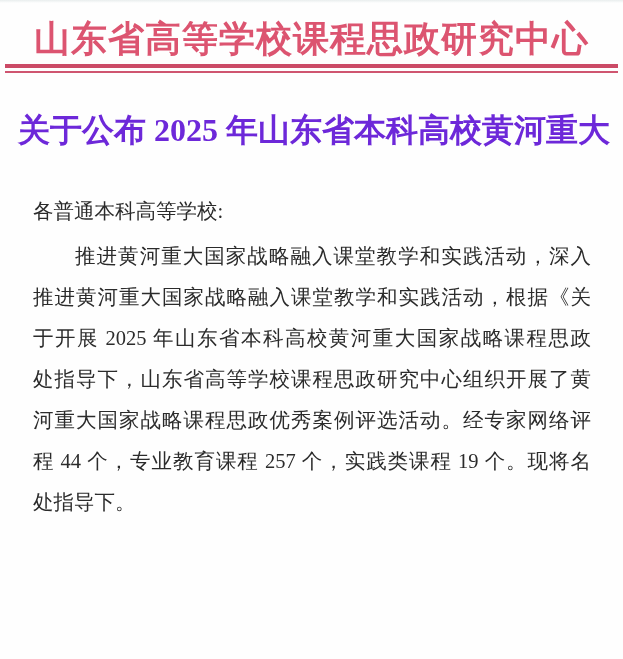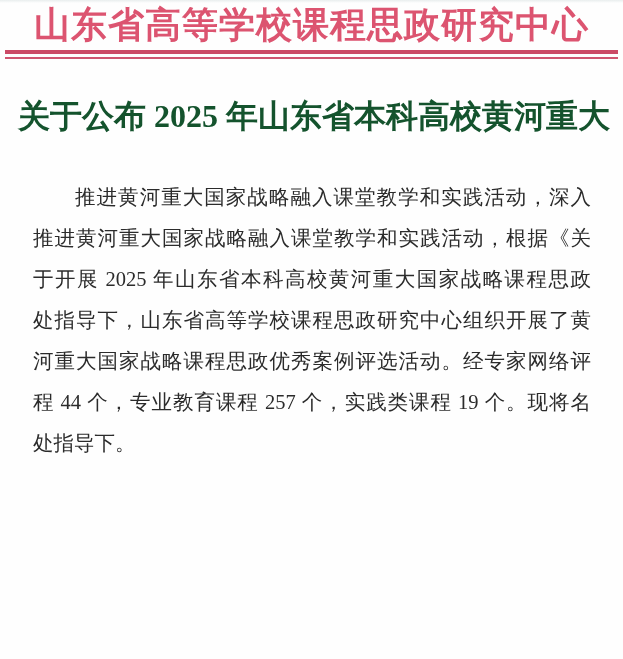--- a/index.html
+++ b/index.html
@@ -12,21 +12,21 @@
     overflow: hidden;
     font-family: "Liberation Serif", "DejaVu Serif", serif;
   }
   .scan-artifact-top {
     position: absolute;
     top: 0; left: 0; right: 0;
     height: 3px;
     background: linear-gradient(to bottom, #e9eeee, rgba(255,255,255,0));
   }
   
-  .masthead { padding-top: 2px; }
+  .masthead { padding-top: 16px; }
   .org-name {
     margin: 0;
     text-align: center;
     font-size: 36px;
     line-height: 46px;
     font-weight: bold;
     color: #dc5470;
     letter-spacing: 1px;
     white-space: nowrap;
   }
@@ -34,21 +34,21 @@
   .rule-thick { height: 4px; background: #cb4a66; }
   .rule-gap   { height: 3px; }
   .rule-thin  { height: 2px; background: #cf5570; }
   
   .doc-title {
     margin: 34px 18px 0 18px;
     text-align: center;
     font-size: 32px;
     line-height: 46px;
     font-weight: bold;
-    color: #14532d;
+    color: #6d28d9;
   }
   .title-line { display: block; white-space: nowrap; }
   
   .doc-body {
     margin: 38px 32px 0 33px;
     font-size: 20.5px;
     line-height: 41px;
     color: #2b2b2b;
   }
   .salutation {
@@ -86,20 +86,21 @@
       <div class="rule-gap"></div>
       <div class="rule-thin"></div>
     </div>
   </header>
 
   <h2 class="doc-title">
     <span class="title-line">关于公布 2025 年山东省本科高校黄河重大</span>
   </h2>
 
   <div class="doc-body">
+    <p class="salutation">各普通本科高等学校:</p>
     <p class="bline first">推进黄河重大国家战略融入课堂教学和实践活动，深入</p>
     <p class="bline">推进黄河重大国家战略融入课堂教学和实践活动，根据《关</p>
     <p class="bline">于开展 2025 年山东省本科高校黄河重大国家战略课程思政</p>
     <p class="bline">处指导下，山东省高等学校课程思政研究中心组织开展了黄</p>
     <p class="bline">河重大国家战略课程思政优秀案例评选活动。经专家网络评</p>
     <p class="bline">程 44 个，专业教育课程 257 个，实践类课程 19 个。现将名</p>
     <p class="bline last">处指导下。</p>
   </div>
 </div>
 

